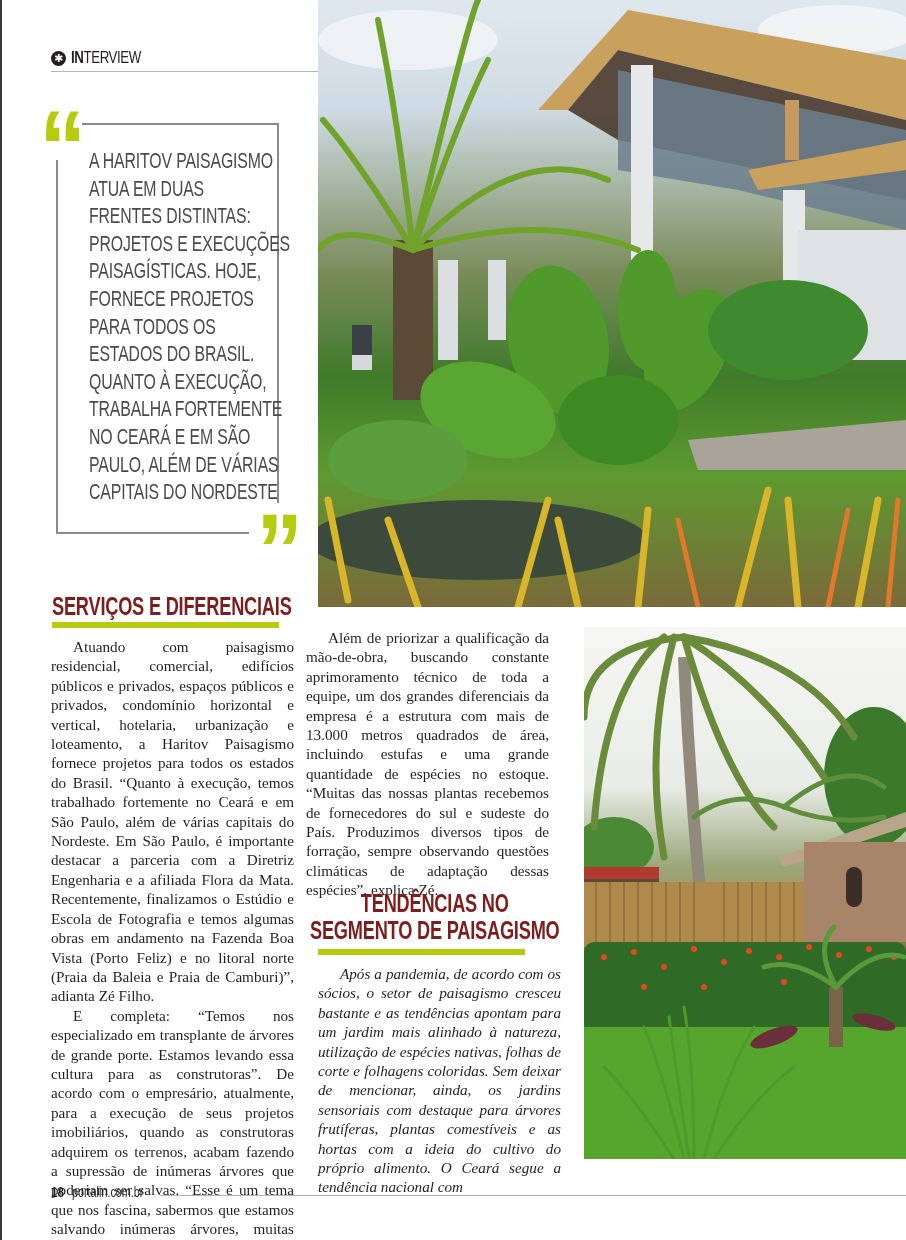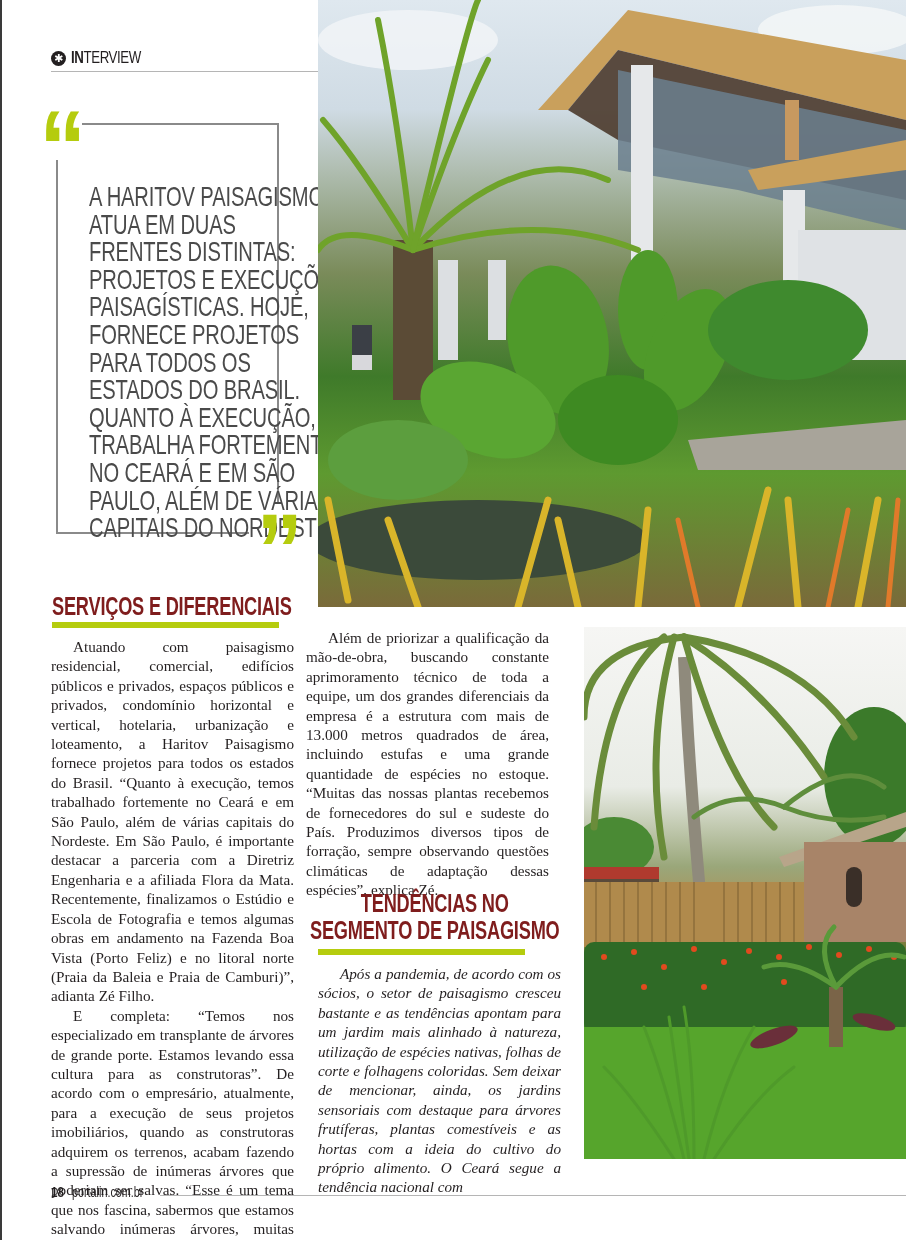--- a/index.html
+++ b/index.html
@@ -16,21 +16,21 @@
   .section-header .label b { font-weight: 700; }
   .header-rule { position: absolute; left: 51px; top: 71px; width: 267px; height: 1px; background: #b5b5b5; }
 
   
   .pq-open { position: absolute; left: 37px; top: 95px; font-family: "Liberation Sans", sans-serif; font-weight: 700; font-size: 104px; line-height: 1; color: #b5cc0e; letter-spacing: -6px; transform: scaleX(0.9); }
   .pq-close { position: absolute; left: 254px; top: 498px; font-family: "Liberation Sans", sans-serif; font-weight: 700; font-size: 104px; line-height: 1; color: #b5cc0e; letter-spacing: -6px; transform: scaleX(0.9); height: 60px; overflow: hidden; }
   .pq-box-top { position: absolute; left: 82px; top: 123px; width: 197px; height: 2px; background: #8a8a8a; }
   .pq-box-right { position: absolute; left: 277px; top: 123px; width: 2px; height: 380px; background: #8a8a8a; }
   .pq-box-left { position: absolute; left: 56px; top: 160px; width: 2px; height: 374px; background: #8a8a8a; }
   .pq-box-bottom { position: absolute; left: 56px; top: 532px; width: 193px; height: 2px; background: #8a8a8a; }
-  .pq-text { position: absolute; left: 89px; top: 147px; width: 230px; font-family: "Liberation Sans Narrow", "Liberation Sans", sans-serif; font-size: 28px; line-height: 27.6px; color: #4a4a4a; text-transform: uppercase; margin-top: 36px; }
+  .pq-text { position: absolute; left: 89px; top: 147px; width: 230px; font-family: "Liberation Sans Narrow", "Liberation Sans", sans-serif; font-size: 22px; line-height: 27.6px; color: #4a4a4a; text-transform: uppercase; }
   .pq-text span { display: block; white-space: nowrap; transform: scaleX(0.72); transform-origin: left center; letter-spacing: -0.2px; }
 
   
   .subhead { position: absolute; font-family: "Liberation Sans", sans-serif; font-weight: 700; color: #7f1d1d; text-transform: uppercase; text-align: center; }
   .subhead span { display: block; white-space: nowrap; transform: scaleX(0.7); transform-origin: left center; font-size: 26px; line-height: 27px; letter-spacing: -0.3px; }
   .subhead-bar { position: absolute; height: 6px; background: #b5cc0e; }
 
   
   .col { position: absolute; font-size: 15.2px; line-height: 19.4px; color: #231f20; text-align: justify; }
   .col p { text-indent: 22px; }

